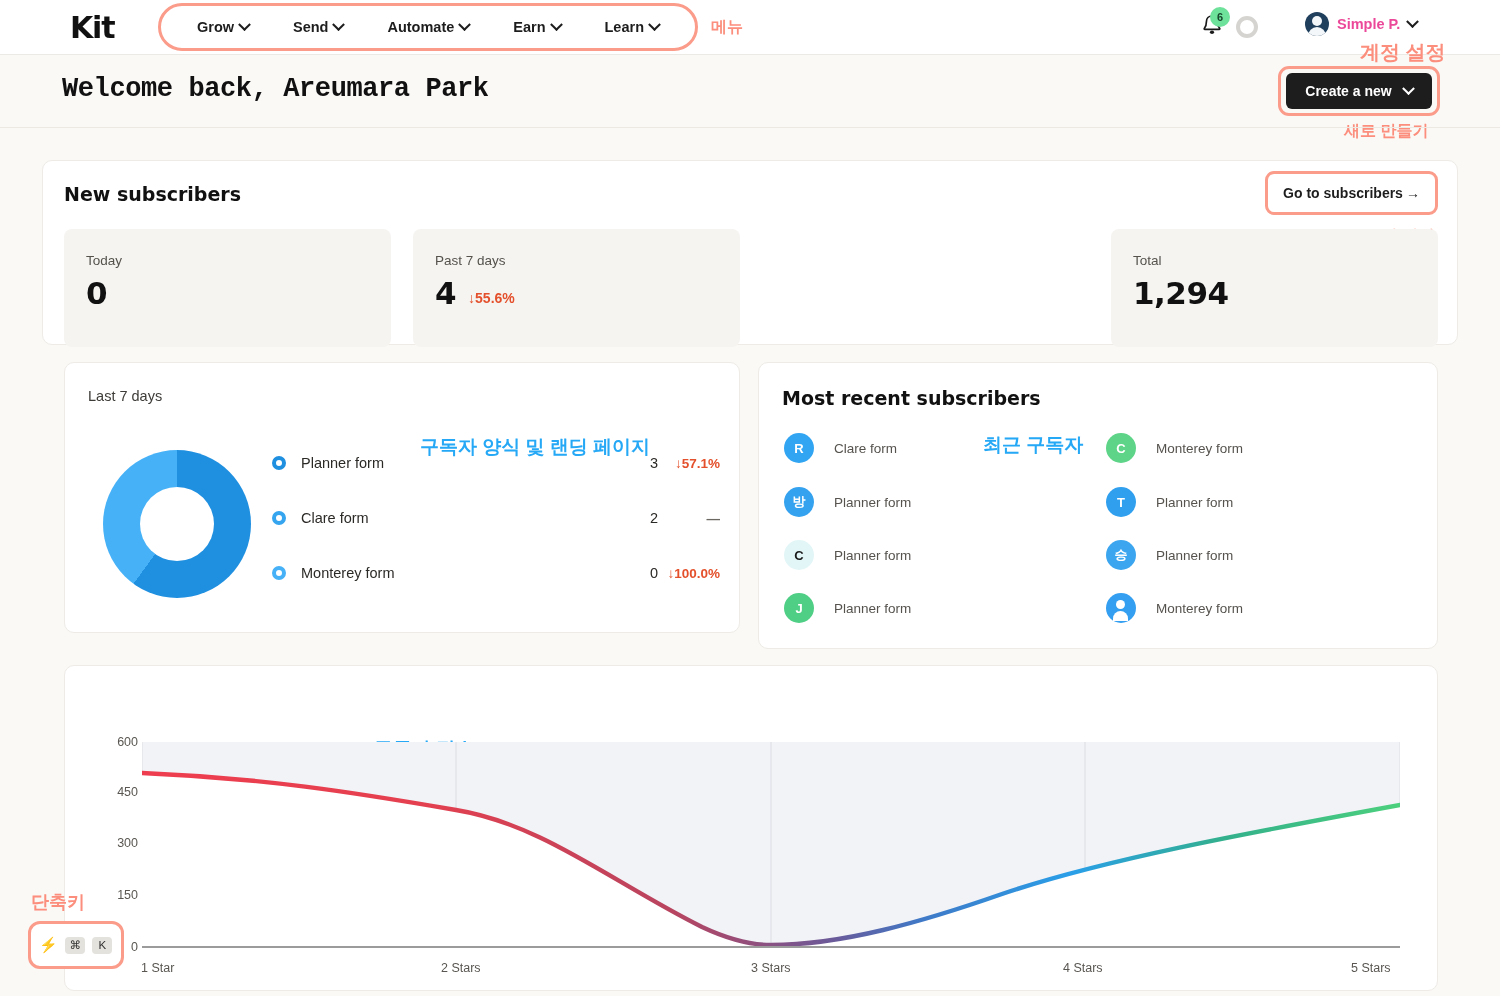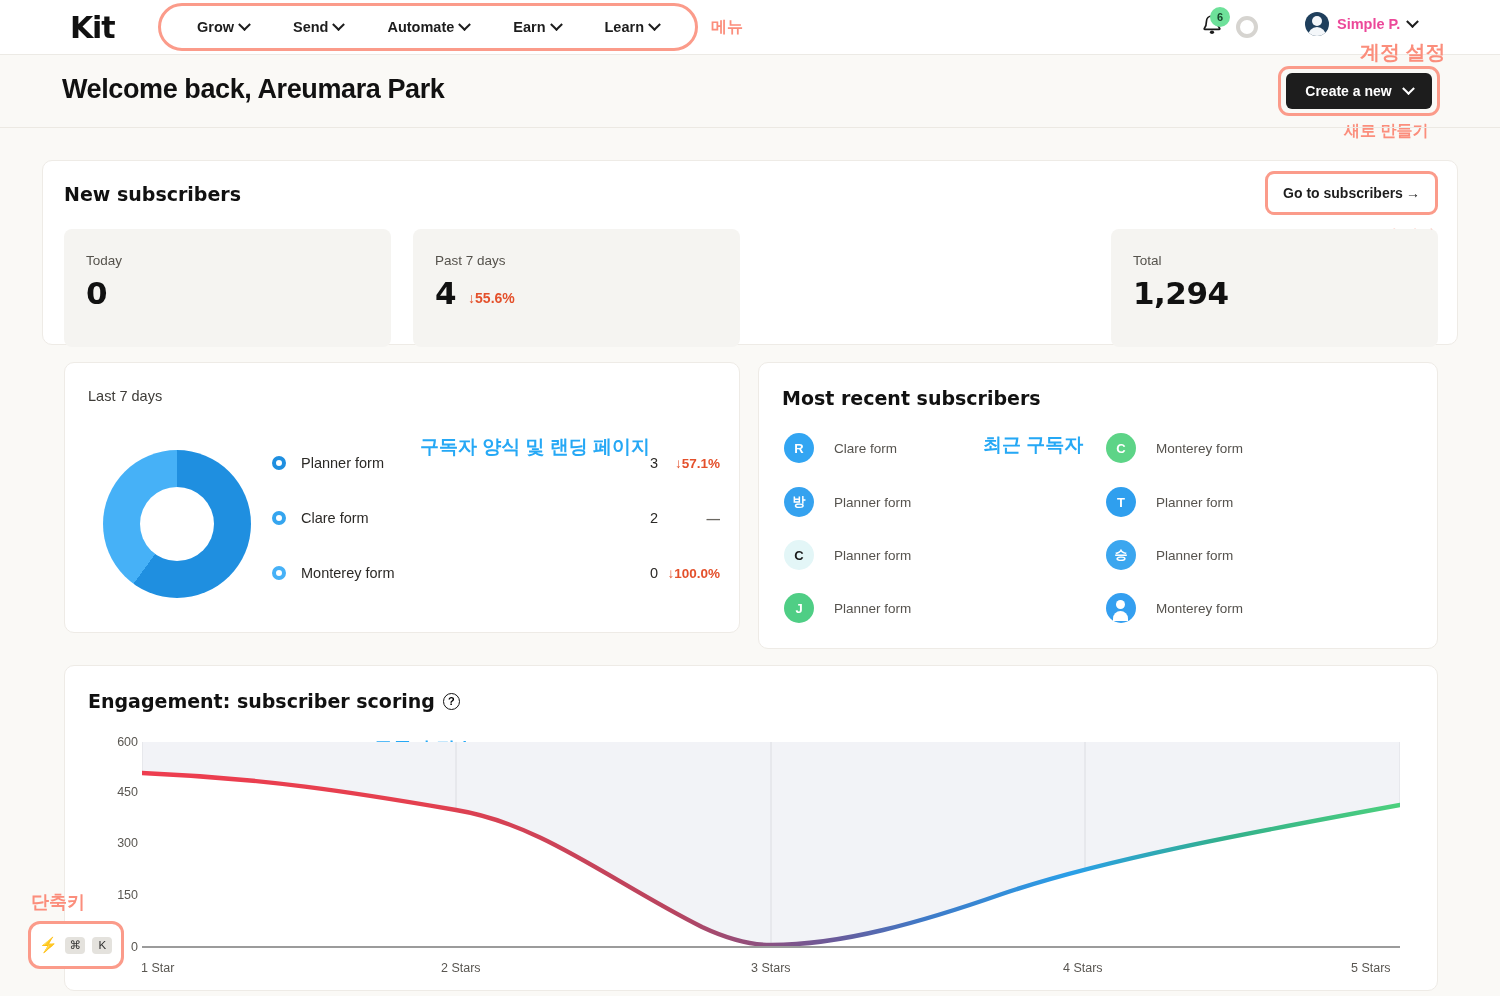--- a/index.html
+++ b/index.html
@@ -78,21 +78,21 @@
   .avatar-head::after {
     content:''; position:absolute; left:3px; top:15px; width:18px; height:12px;
     border-radius:9px 9px 0 0; background:#f4f7fa;
   }
   .acct-name { font-size: 14.5px; font-weight: 700; color: #ec4899; }
 
   
   .welcome {
     position: absolute; left: 62px; top: 74px;
     font-size: 27px; font-weight: 800; color: #111;
-    font-family: Liberation Sans, sans-serif; letter-spacing: -0.4px;
+    font-family: Liberation Mono, monospace; letter-spacing: -0.4px;
   }
   .createbox {
     position: absolute; left: 1278px; top: 66px;
     width: 162px; height: 50px;
     border: 3px solid #fb9b8a; border-radius: 11px;
     display: flex; align-items: center; justify-content: center;
   }
   .createbtn {
     width: 146px; height: 36px; border-radius: 6px; background: #1d1d1d;
     color: #fff; font-size: 14px; font-weight: 700;
@@ -358,24 +358,20 @@
   <div class="rs-item" style="left:1106px;top:540px;">
     <div class="rs-av" style="background:#3ba6ef;color:#fff;">승</div>
     <div class="rs-form">Planner form</div>
   </div>
   <div class="rs-item" style="left:1106px;top:593px;">
     <div class="rs-av rs-person" style="background:#349ff0;"></div>
     <div class="rs-form">Monterey form</div>
   </div>
 
   <div class="card card-eng"></div>
-  <div style="position:absolute;left:88px;top:690px;display:flex;align-items:center;">
-    <span class="sec-title">Engagement: subscriber scoring</span>
-    <span class="help-circ">?</span>
-  </div>
   <div class="anno-blue anno-score">구독자 점수</div>
 
   <div class="ylab" style="left:104px;top:735px;">600</div>
   <div class="ylab" style="left:104px;top:785px;">450</div>
   <div class="ylab" style="left:104px;top:836px;">300</div>
   <div class="ylab" style="left:104px;top:888px;">150</div>
   <div class="ylab" style="left:104px;top:940px;">0</div>
 
   <svg style="position:absolute;left:142px;top:742px;" width="1258" height="208" viewBox="0 0 1258 208" preserveAspectRatio="none">
     <defs>

